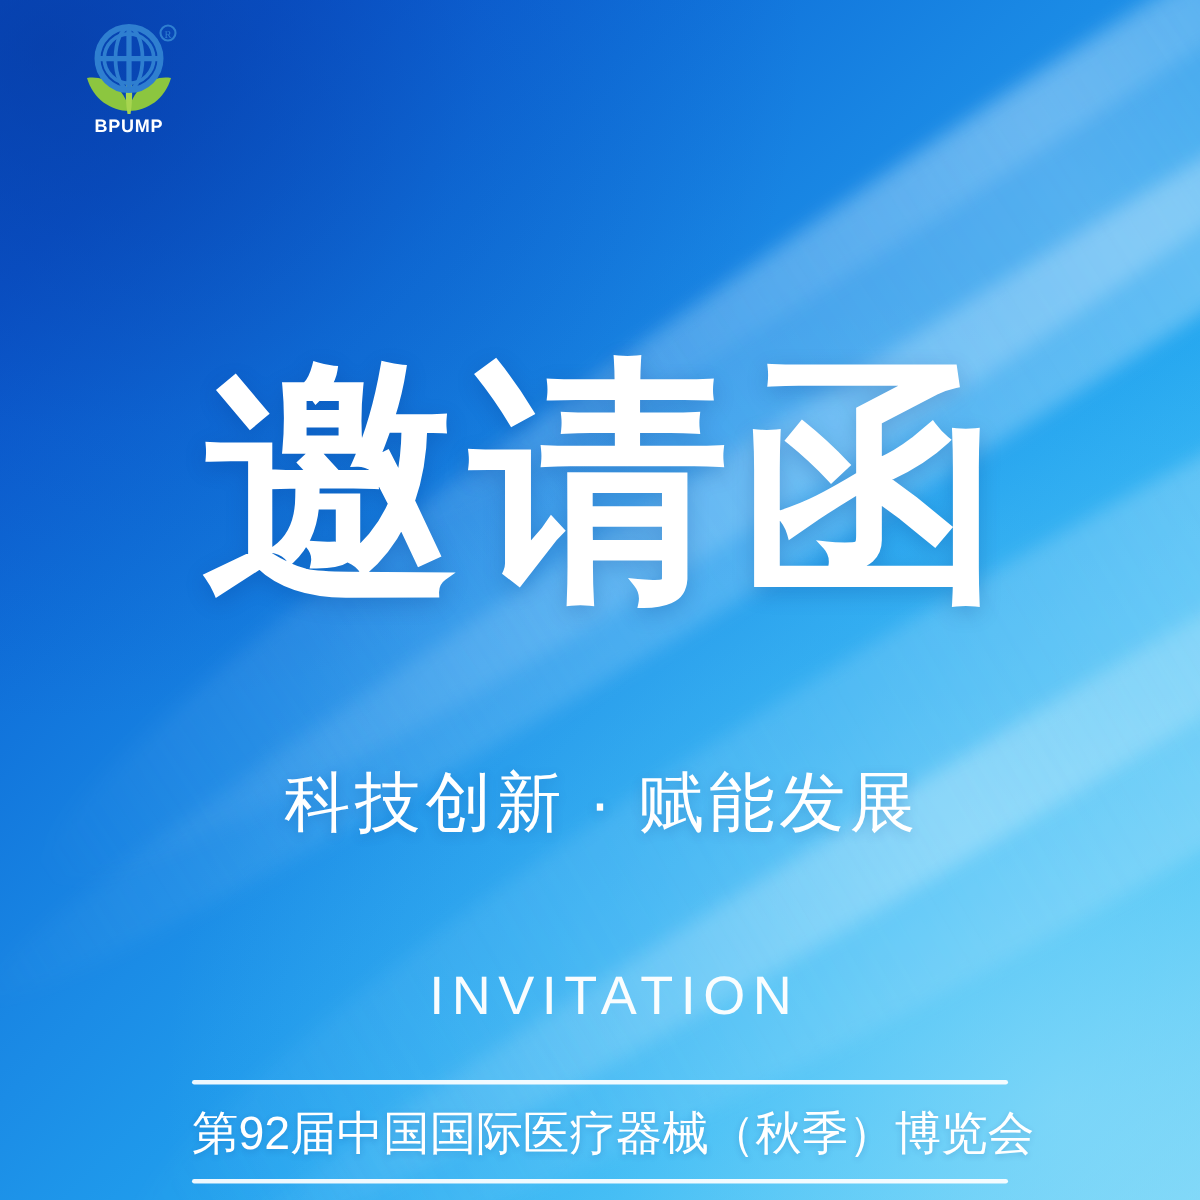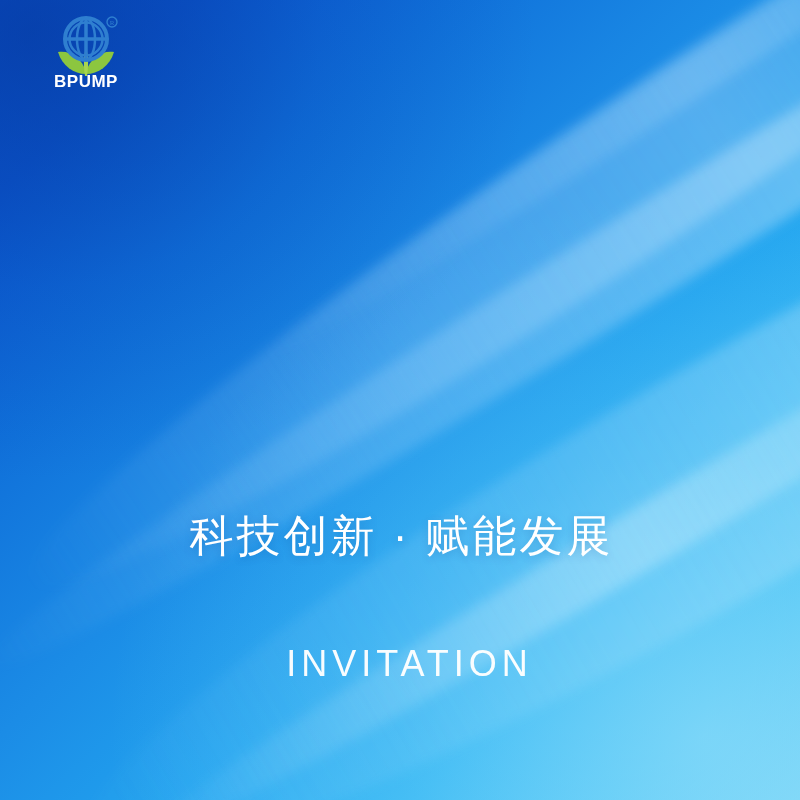--- a/index.html
+++ b/index.html
@@ -96,21 +96,21 @@
   }
   .logo-mark svg { display: block; }
   .logo-wordmark {
     position: absolute;
     left: 0;
     bottom: 2px;
     width: 68px;
     text-align: center;
     color: #ffffff;
     font-weight: bold;
-    font-size: 17px;
+    font-size: 12px;
     letter-spacing: 0.5px;
     line-height: 1;
   }
   .brand-name {
     color: #ffffff;
     font-size: 40px;
     font-weight: bold;
     letter-spacing: 3px;
     line-height: 1;
     margin-top: 2px;
@@ -221,19 +221,25 @@
         <line x1="14" y1="27" x2="54" y2="27" stroke="#2f7fd0" stroke-width="3.5"></line>
         <ellipse cx="34" cy="27" rx="9" ry="20.5" fill="none" stroke="#2f7fd0" stroke-width="2.5"></ellipse>
 
         <circle cx="60" cy="10" r="5" fill="none" stroke="#2f7fd0" stroke-width="1.4"></circle>
         <text x="60" y="13.2" font-size="7" fill="#2f7fd0" text-anchor="middle" font-family="Liberation Serif, serif">R</text>
       </svg>
       <div class="logo-wordmark">BPUMP</div>
     </div>
   </div>
 
+  <div class="headline">邀请函</div>
 
   <div class="subtitle">科技创新 · 赋能发展</div>
 
   <div class="invitation">INVITATION</div>
 
+  <div class="footer">
+    <div class="rule"></div>
+    <div class="event-name">第92届中国国际医疗器械（秋季）博览会</div>
+    <div class="rule"></div>
+  </div>
 
 </div>
 
 </body></html>

